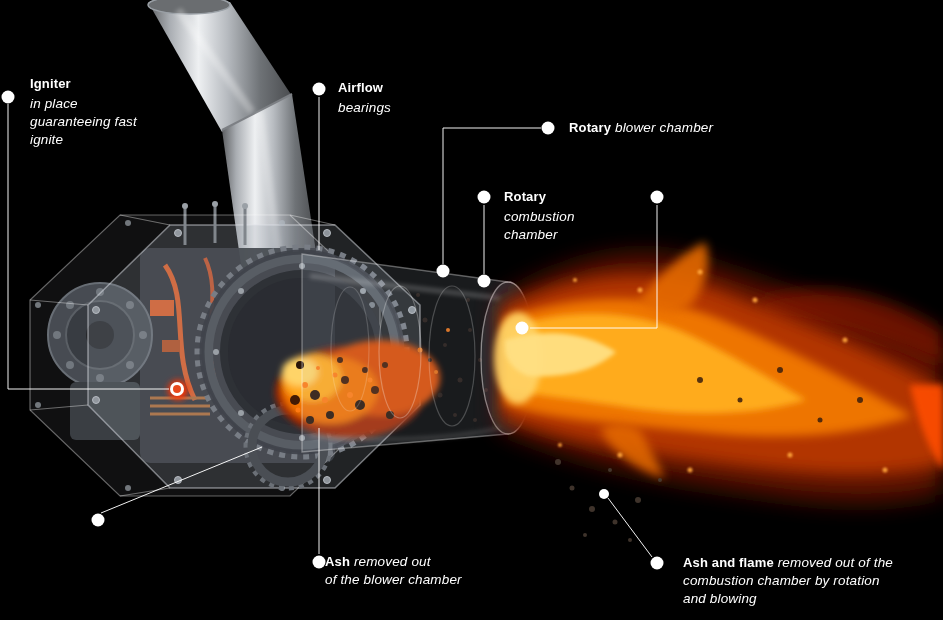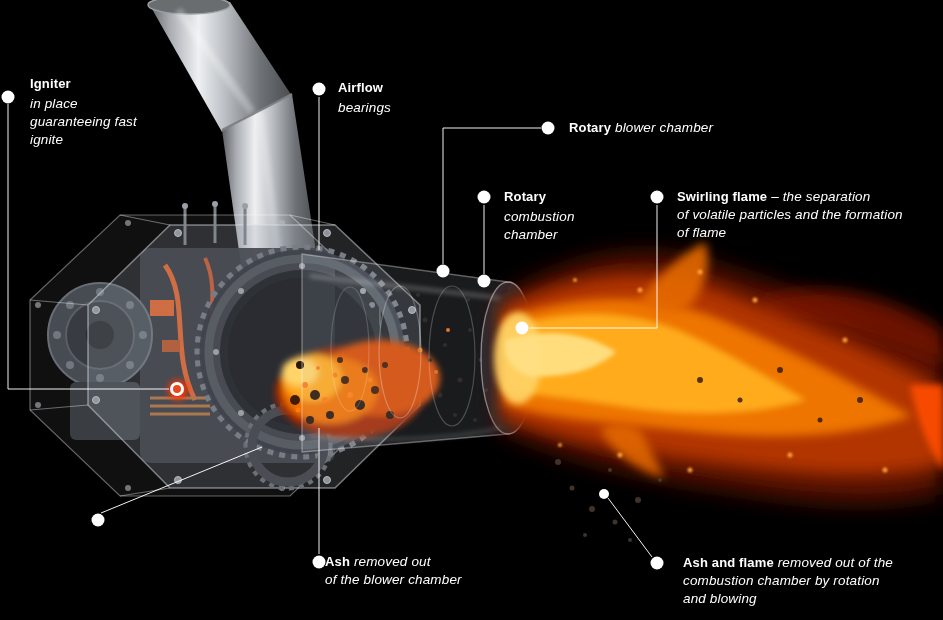--- a/index.html
+++ b/index.html
@@ -311,23 +311,20 @@
   </div>
 
   <div class="callout" id="co-blower"><span class="b">Rotary</span> <span class="t pre">blower chamber</span></div>
 
   <div class="callout block" id="co-combustion">
     <div class="b">Rotary</div>
     <div class="t pre">combustion
 chamber</div>
   </div>
 
-  <div class="callout" id="co-swirling"><span class="b">Swirling flame</span> <span class="t pre">– the separation
-of volatile particles and the formation
-of flame</span></div>
 
   <div class="callout block" id="co-airflow">
   </div>
 
   <div class="callout" id="co-ash"><span class="b">Ash</span> <span class="t pre">removed out
 of the blower chamber</span></div>
 
   <div class="callout" id="co-ashslags"><span class="b">Ash and flame</span> <span class="t pre">removed out of the
 combustion chamber by rotation
 and blowing</span></div>

